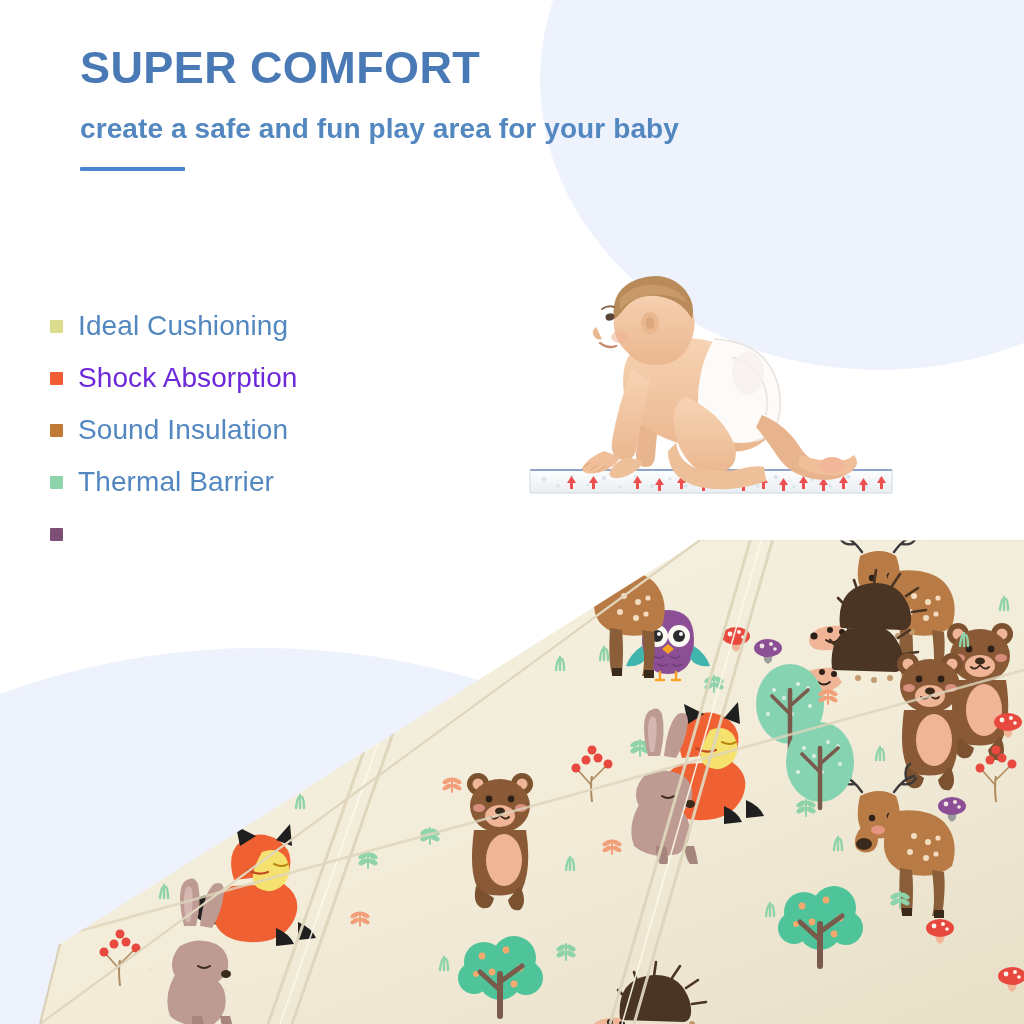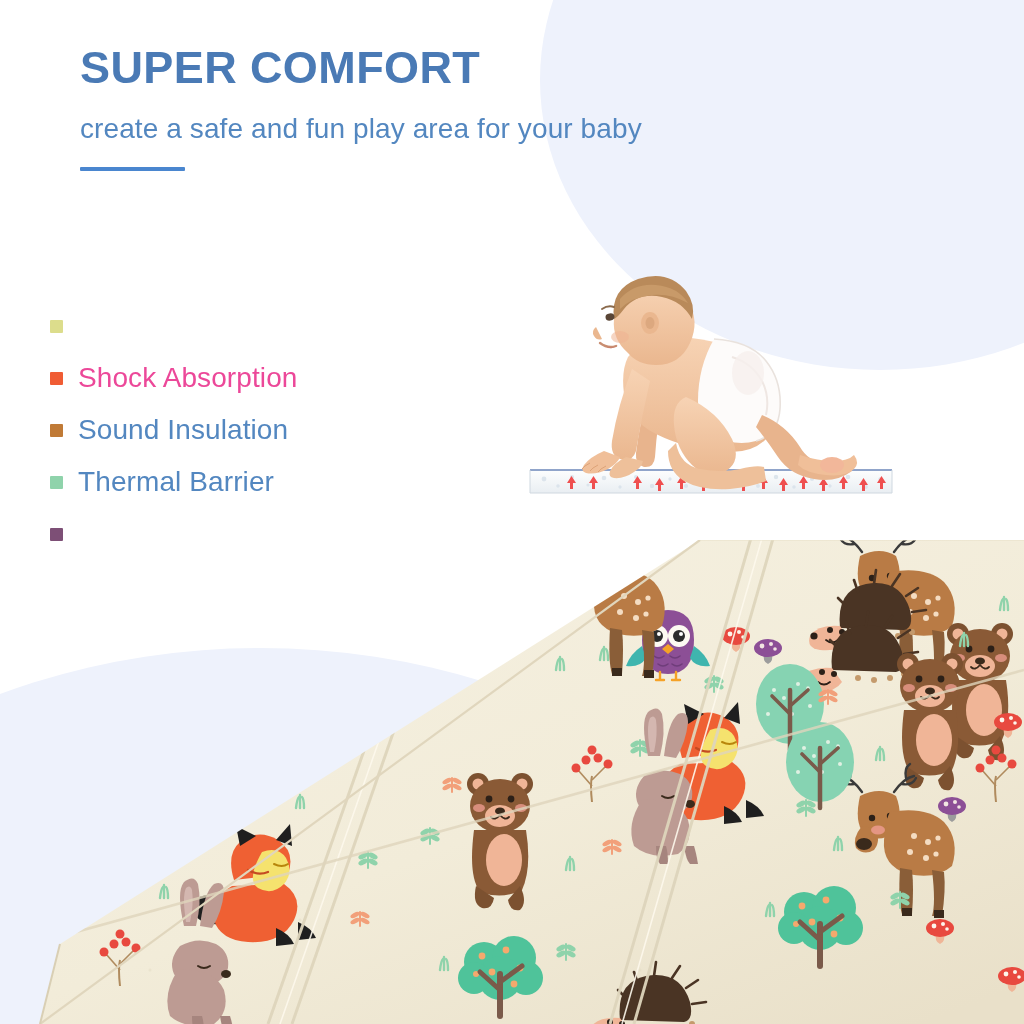--- a/index.html
+++ b/index.html
@@ -29,21 +29,21 @@
   }
 
   
   .header { position:absolute; left:52px; top:44px; z-index:5;margin-left:28px; }
   .title {
     font-size:45px; font-weight:bold; color:#4a7ab5;
     letter-spacing:0.4px; line-height:1.05; white-space:nowrap;
   }
   .subtitle {
     margin-top:22px;
-    font-size:28px; font-weight:400; color:#5387c0;
+    font-size:28px; font-weight:700; color:#5387c0;
     letter-spacing:0.1px; white-space:nowrap;
   }
   .rule {
     margin-top:22px; width:105px; height:4px;
     background:#4a86cf; border-radius:1px;
   }
 
   
   .features { position:absolute; left:50px; top:300px; z-index:5; }
   .feature { display:flex; align-items:center; height:52px; }
@@ -73,24 +73,25 @@
 
   <div class="header">
     <div class="title" style="color: rgb(74, 122, 181);">SUPER COMFORT</div>
     <div class="subtitle" style="color: rgb(83, 135, 192);">create a safe and fun play area for your baby</div>
     <div class="rule" style="background: rgb(74, 134, 207);"></div>
   </div>
 
   <div class="features">
     <div class="feature">
       <span class="bullet" style="background:#dcdd8c"></span>
+      <span class="feature-label" style="color: rgb(83, 135, 192);">Ideal Cushioning</span>
     </div>
     <div class="feature">
       <span class="bullet" style="background:#f05c34"></span>
-      <span class="feature-label" style="color: #ec4899; text-align: center;">Shock Absorption</span>
+      <span class="feature-label" style="color: #6d28d9; text-align: center;">Shock Absorption</span>
     </div>
     <div class="feature">
       <span class="bullet" style="background:#c07a36"></span>
       <span class="feature-label" style="color: rgb(83, 135, 192);">Sound Insulation</span>
     </div>
     <div class="feature">
       <span class="bullet" style="background:#8fd3ab"></span>
       <span class="feature-label" style="color: rgb(83, 135, 192);">Thermal Barrier</span>
     </div>
     <div class="feature">

